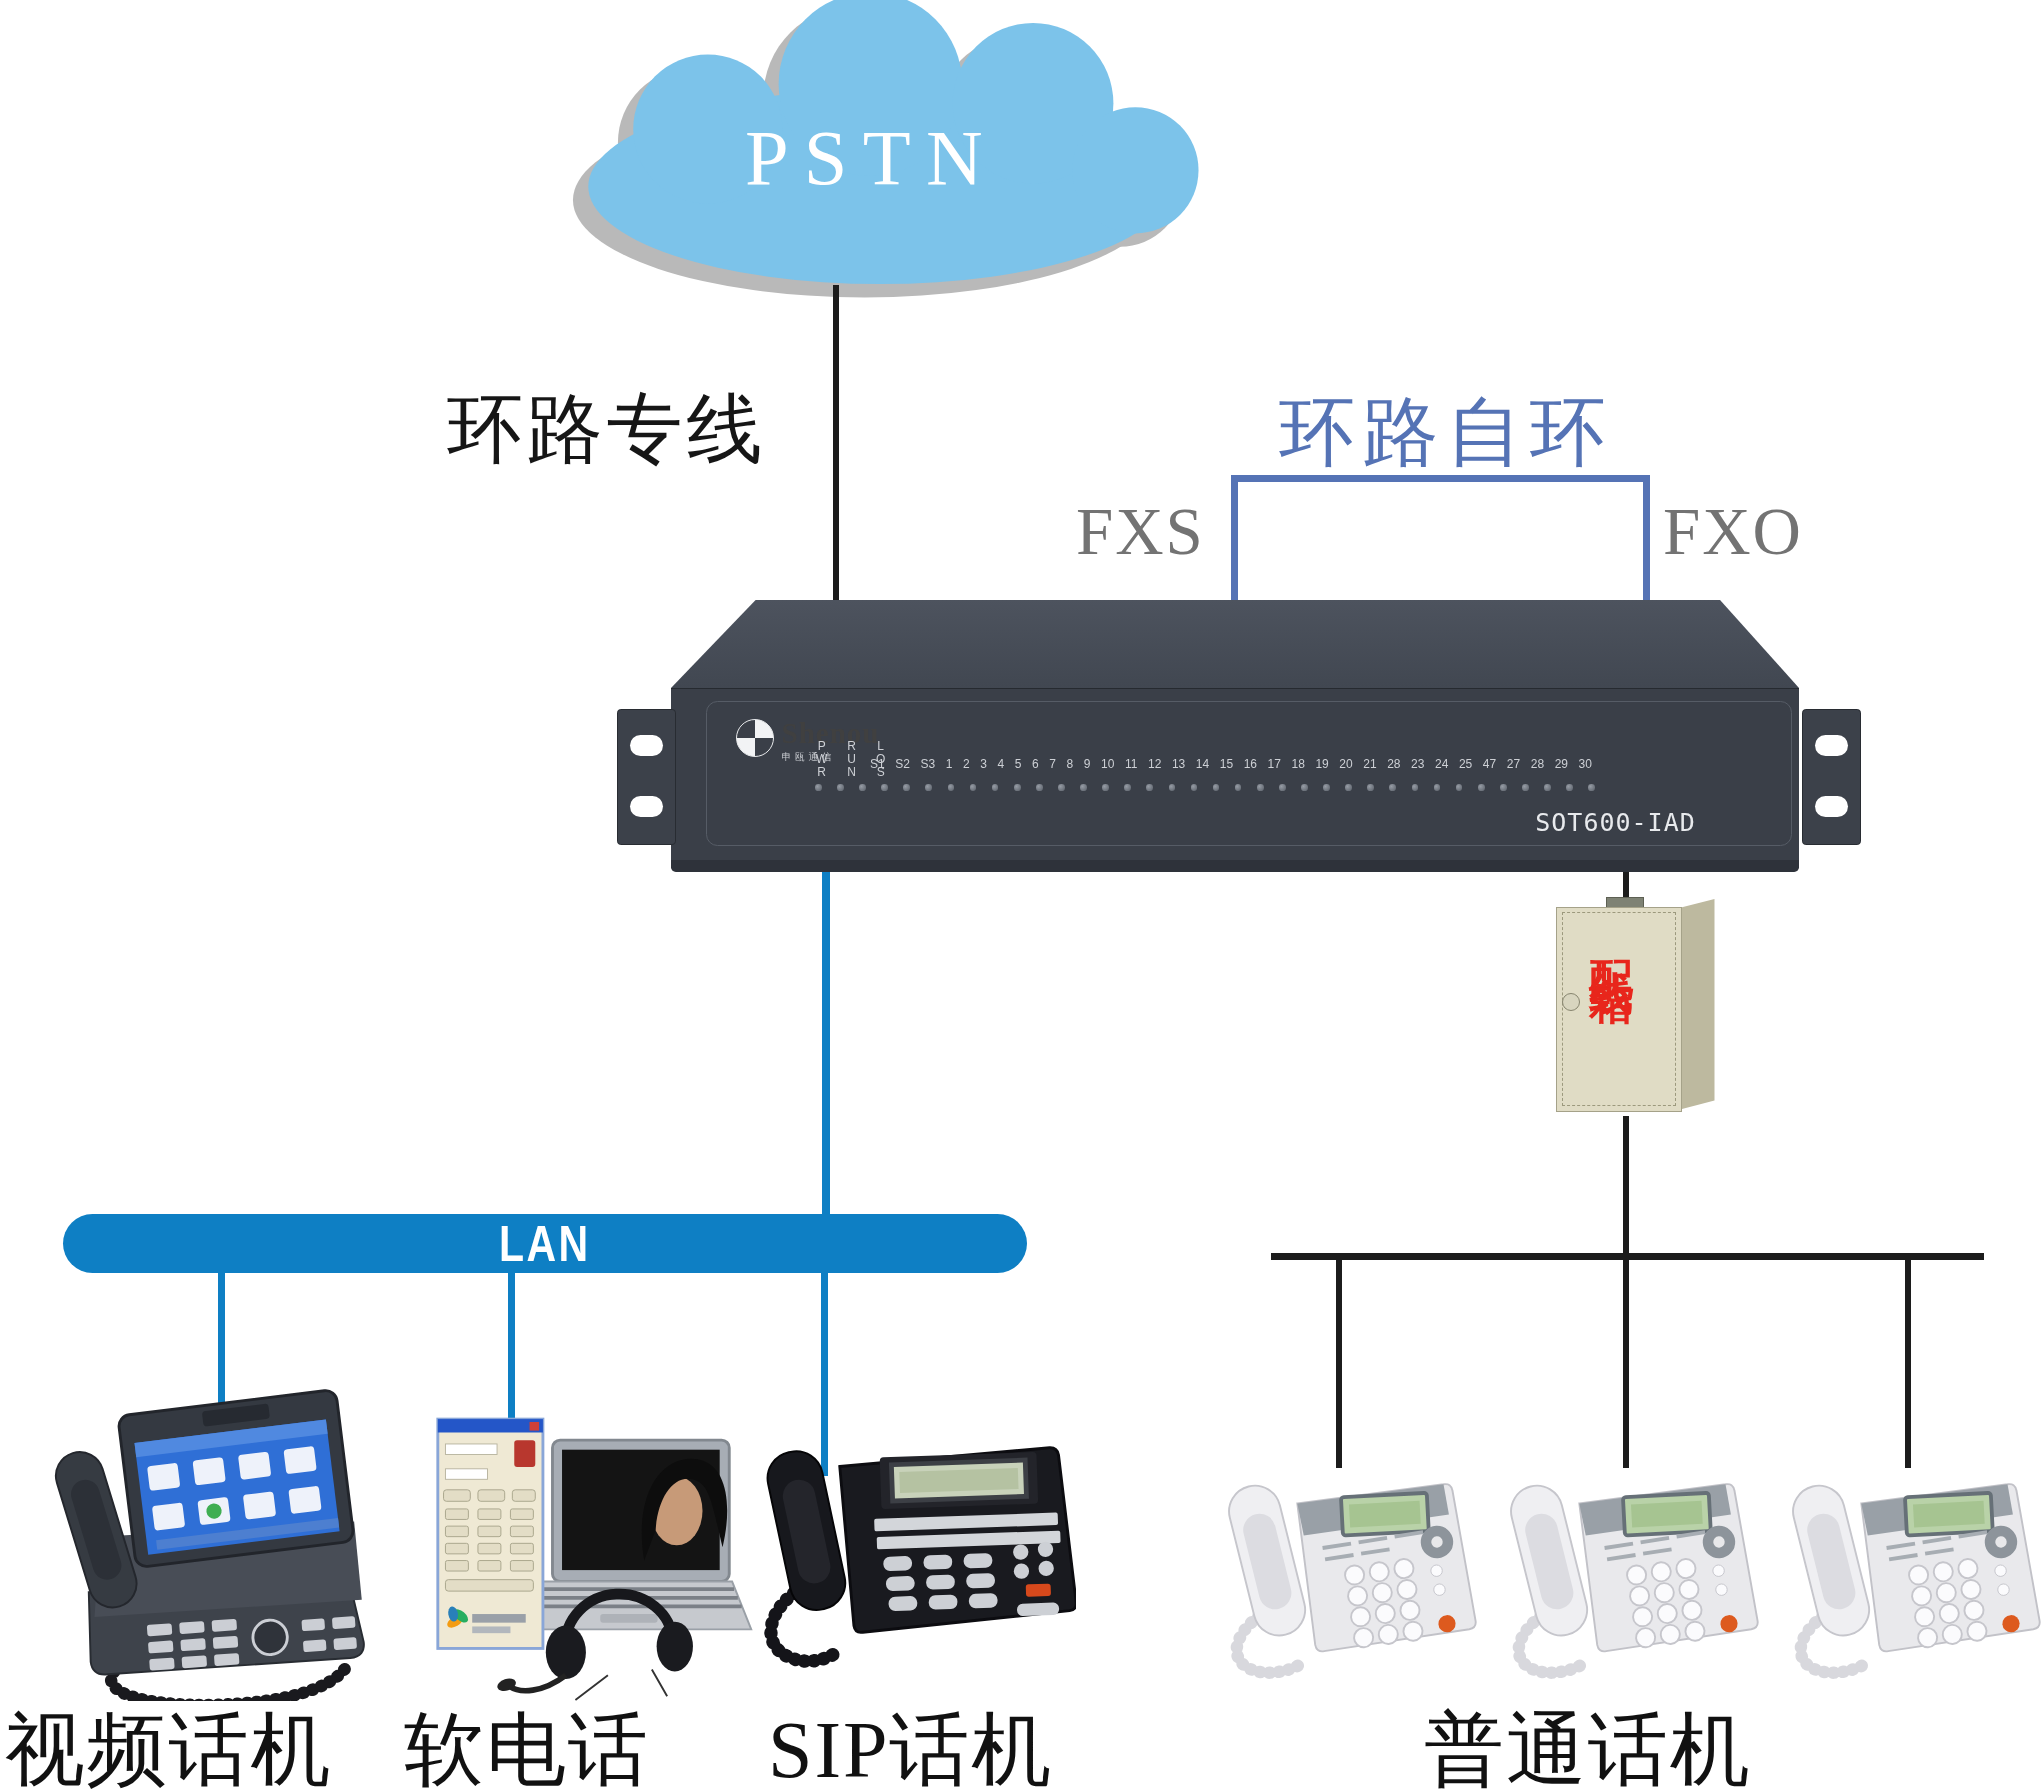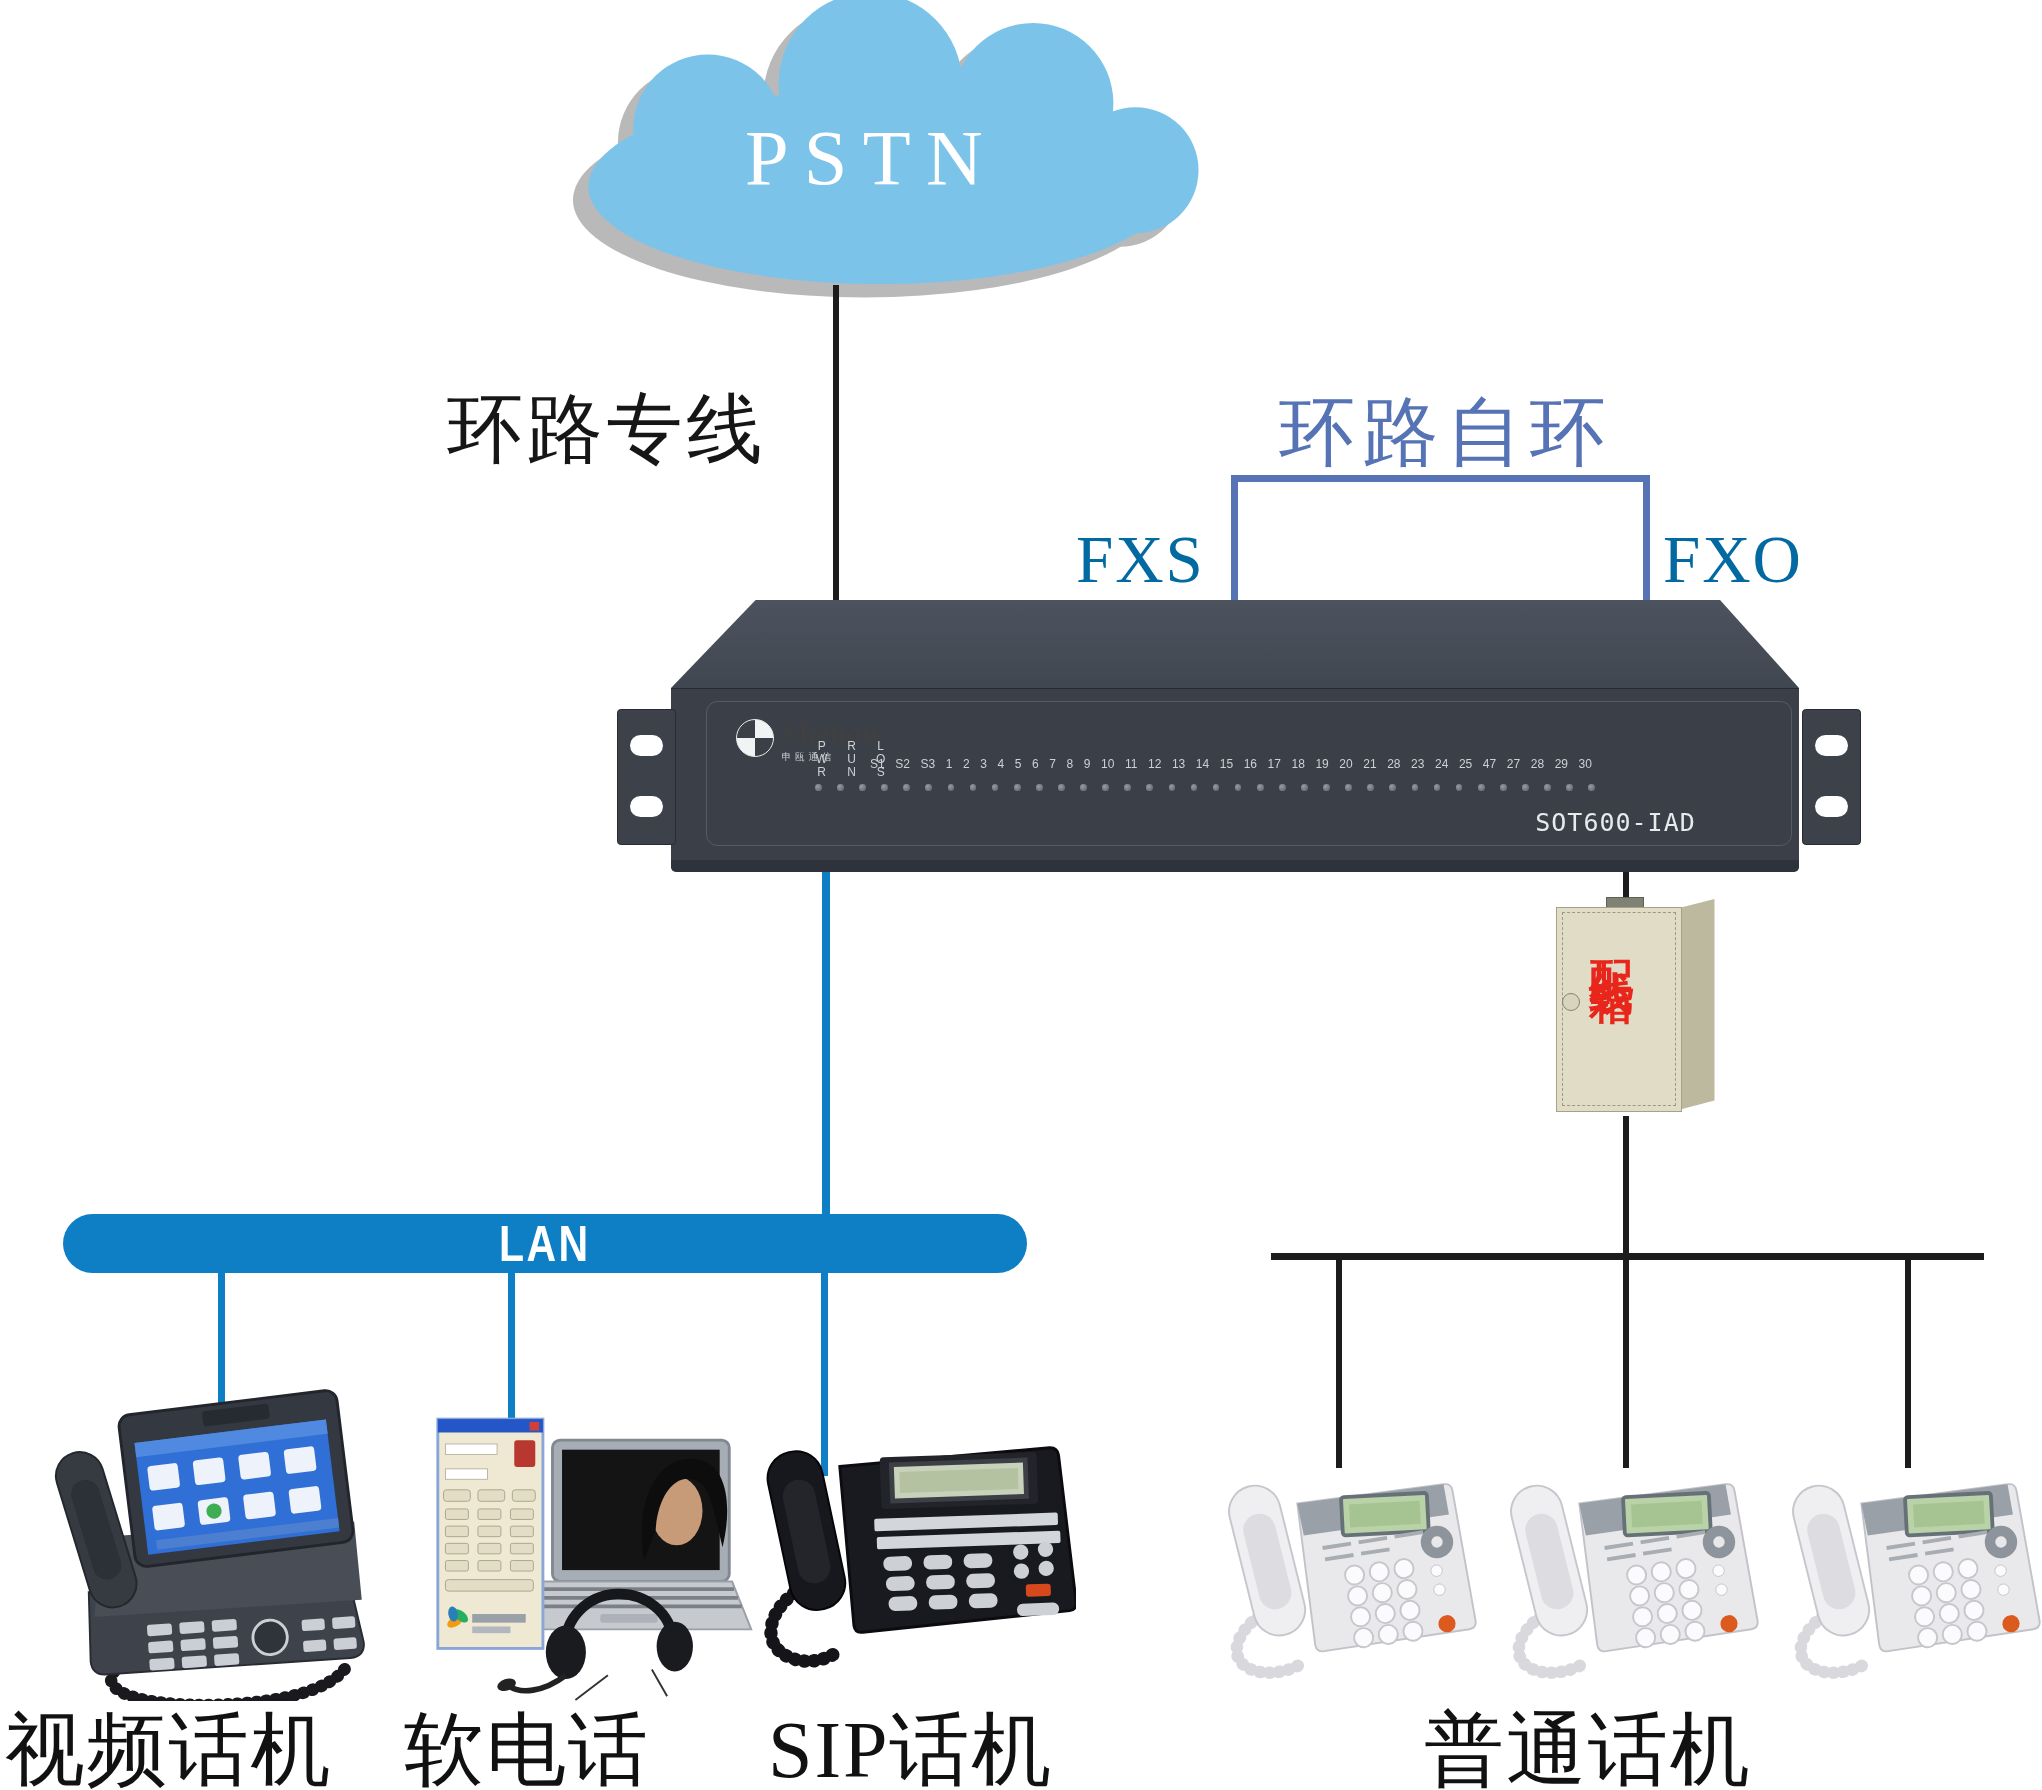--- a/index.html
+++ b/index.html
@@ -8,21 +8,21 @@
   .abs{position:absolute;}
 
   
   .line{position:absolute;background:#1c1c1c;}
   .line.blue-loop{background:#5573b5;}
   .line.blue-lan{background:#0e7fc4;}
 
   
   .cn-label{position:absolute;font-size:76px;color:#161616;letter-spacing:3.8px;white-space:nowrap;}
   .cn-label.blue{color:#5573b5;}
-  .fx-label{position:absolute;font-size:67px;color:#0369a1;letter-spacing:1.9px;white-space:nowrap;margin-top:28px;}
+  .fx-label{position:absolute;font-size:67px;color:#737373;letter-spacing:1.9px;white-space:nowrap;}
   .caption{position:absolute;font-size:80px;color:#111;letter-spacing:1.9px;white-space:nowrap;}
 
   
   .lan-bar{position:absolute;left:63px;top:1214px;width:964px;height:59px;border-radius:30px;
            background:#0e7fc4;display:flex;align-items:center;justify-content:center;}
   .lan-bar span{display:inline-block;transform:scaleX(.82);font-family:"Liberation Sans",sans-serif;
            font-weight:700;font-size:50px;color:#ffffff;letter-spacing:2.9px;}
 
   
   .device{position:absolute;left:617px;top:600px;width:1243px;height:271px;}

